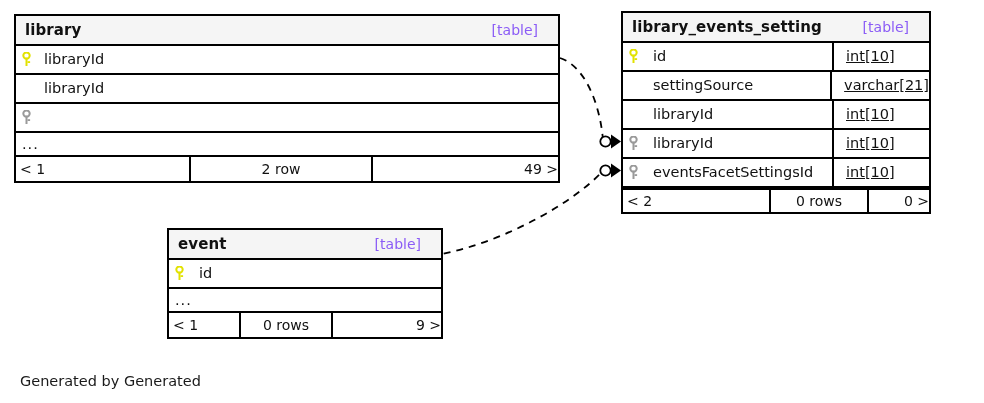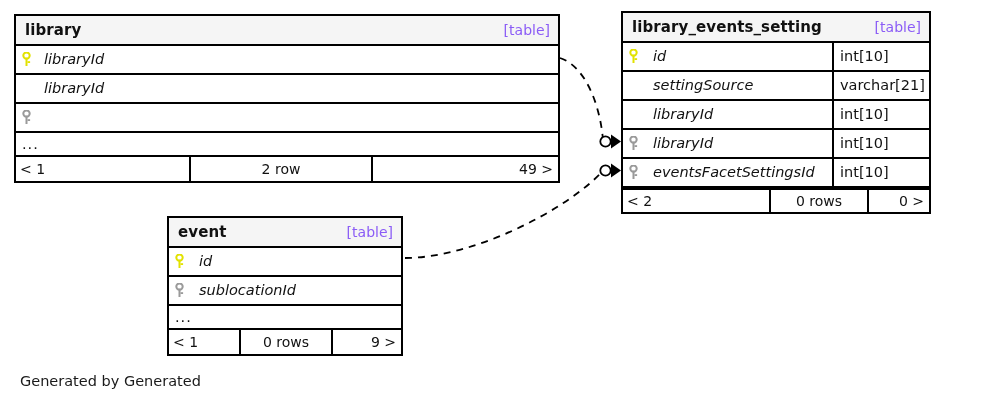--- a/index.html
+++ b/index.html
@@ -46,21 +46,21 @@
   }
 
   .table-header {
     display: flex;
     align-items: center;
     justify-content: space-between;
     background: #f5f5f5;
     border-bottom: 2px solid #000000;
     box-sizing: border-box;
     height: 30px;
-    padding: 0 8px 0 9px;
+    padding: 0 20px 0 9px;
   }
   .table-title {
     font-weight: bold;
     font-size: 15px;
     letter-spacing: 0.1px;
     white-space: nowrap;
   }
   .table-tag {
     font-size: 14px;
     color: #8b5cf6;
@@ -83,37 +83,38 @@
     align-items: center;
     padding-left: 8px;
     box-sizing: border-box;
     white-space: nowrap;
     overflow: hidden;
   }
   .col-type {
     flex: 0 0 auto;
     display: flex;
     align-items: center;
-    padding-left: 6px;
+    padding-left: 12px;
     box-sizing: border-box;
     border-left: 2px solid #000000;
     white-space: nowrap;
+    text-decoration: underline;
   }
 
   
   .key-slot {
     flex: 0 0 auto;
     width: 20px;
     display: flex;
     align-items: center;
     justify-content: center;
   }
   .key-icon { display: block; }
 
-  .col-label { padding-left: 2px; font-style: italic; }
+  .col-label { padding-left: 2px; }
 
   
   .more-row {
     display: flex;
     align-items: center;
     height: 24px;
     border-bottom: 2px solid #000000;
     padding-left: 6px;
     box-sizing: border-box;
     font-size: 14.5px;
@@ -139,37 +140,36 @@
     justify-content: flex-start;
     padding-left: 4px;
   }
   .footer-rows {
     justify-content: center;
     border-left: 2px solid #000000;
     border-right: 2px solid #000000;
   }
   .footer-next {
     justify-content: flex-end;
-    padding-right: 5px;
   }
 
   
   #table-library          { left: 14px;  top: 14px;  width: 546px; }
   #table-library .col-name     { padding-left: 6px; }
   #table-library .footer-prev  { flex: 0 0 173px; }
   #table-library .footer-rows  { flex: 0 0 184px; }
   #table-library .footer-next  { flex: 1 1 auto; }
 
   #table-les              { left: 621px; top: 11px; width: 310px; }
   #table-les .col-type    { flex: 0 0 97px; }
   #table-les .footer-prev { flex: 0 0 146px; }
   #table-les .footer-rows { flex: 0 0 100px; }
   #table-les .footer-next { flex: 1 1 auto; }
 
-  #table-event            { left: 167px; top: 216px; width: 236px; }
+  #table-event            { left: 167px; top: 228px; width: 276px; }
   #table-event .footer-prev { flex: 0 0 70px; }
   #table-event .footer-rows { flex: 0 0 94px; }
   #table-event .footer-next { flex: 1 1 auto; }
 
   
   #generated-caption {
     position: absolute;
     left: 20px;
     top: 373px;
     z-index: 2;
@@ -326,32 +326,20 @@
           <circle cx="5.5" cy="3.6" r="3.2" fill="none" stroke="#e2e200" stroke-width="2"></circle>
           <rect x="4.5" y="5.6" width="2" height="8.4" fill="#e2e200"></rect>
           <rect x="6.5" y="9.2" width="2.6" height="1.8" fill="#e2e200"></rect>
         </svg>
       </span>
       <span class="col-name">
         <span class="col-label">id</span>
       </span>
     </div>
 
-    <div class="col-row">
-      <span class="key-slot">
-        <svg class="key-icon" width="11" height="15" viewBox="0 0 11 15" xmlns="http://www.w3.org/2000/svg">
-          <circle cx="5.5" cy="3.6" r="3.2" fill="none" stroke="#9a9a9a" stroke-width="2"></circle>
-          <rect x="4.5" y="5.6" width="2" height="8.4" fill="#9a9a9a"></rect>
-          <rect x="6.5" y="9.2" width="2.6" height="1.8" fill="#9a9a9a"></rect>
-        </svg>
-      </span>
-      <span class="col-name">
-        <span class="col-label">sublocationId</span>
-      </span>
-    </div>
 
     <div class="more-row">...</div>
 
     <div class="table-footer">
       <span class="footer-cell footer-prev">&lt; 1</span>
       <span class="footer-cell footer-rows">0 rows</span>
       <span class="footer-cell footer-next">9 &gt;</span>
     </div>
   </div>
 

